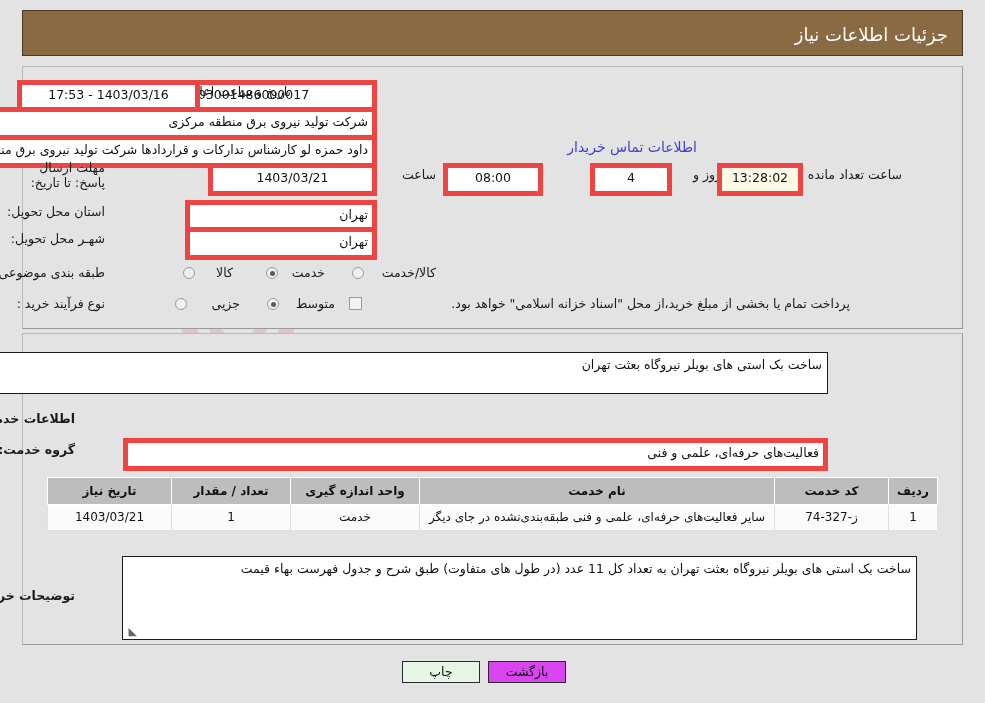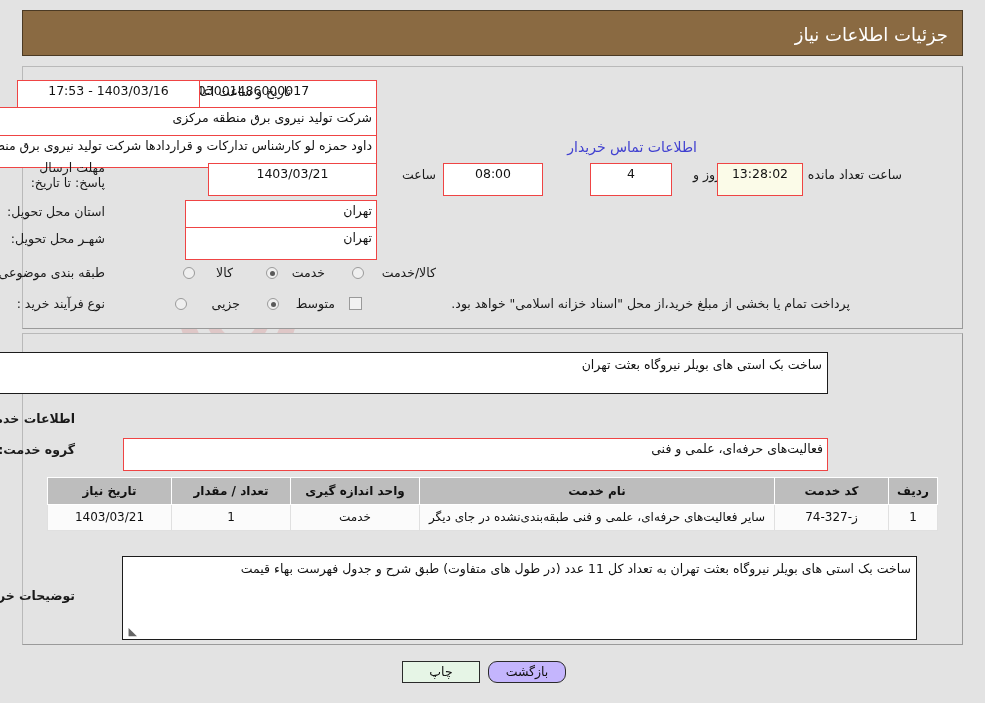--- a/index.html
+++ b/index.html
@@ -89,21 +89,21 @@
     z-index: 3;
     font-family: "DejaVu Sans", sans-serif;
   }
   .lbl.b { font-weight: bold; }
   .lbl.two-line { white-space: normal; line-height: 15px; width: 90px; text-align: right;}
 
   
   .inp {
     position: absolute;
     background: #ffffff;
-    border: 1px solid #ef4444;
+    border: 5px solid #ef4444;
     box-sizing: border-box;
     font-size: 12.5px;
     color: #111;
     padding: 0 4px;
     line-height: 19px;
     height: 33px;
     overflow: hidden;
     white-space: nowrap;
     z-index: 3;
     font-family: "DejaVu Sans", sans-serif;
@@ -214,21 +214,21 @@
     box-sizing: border-box;
     font-size: 12.5px;
     line-height: 20px;
     text-align: center;
     cursor: pointer;
     z-index: 4;
     font-family: "DejaVu Sans", sans-serif;
     color: #111;
   }
   .btn.print  { background: #e6f5e6; }
-  .btn.back   { background: #c4b5fd; border-radius: 9px; }
+  .btn.back   { background: #d946ef; }
 </style>
 </head>
 <body>
 
 <div id="page">
 
   <div class="watermark">
     <svg class="wm-shield" viewBox="0 0 120 142">
       <path d="M60 4 L112 22 L112 74 C112 106 88 128 60 138 C32 128 8 106 8 74 L8 22 Z" fill="none" stroke="#d98a8a" stroke-width="15"></path>
       <path d="M60 40 L88 52 L88 76 C88 94 74 106 60 112 C46 106 32 94 32 76 L32 52 Z" fill="none" stroke="#d98a8a" stroke-width="11"></path>

